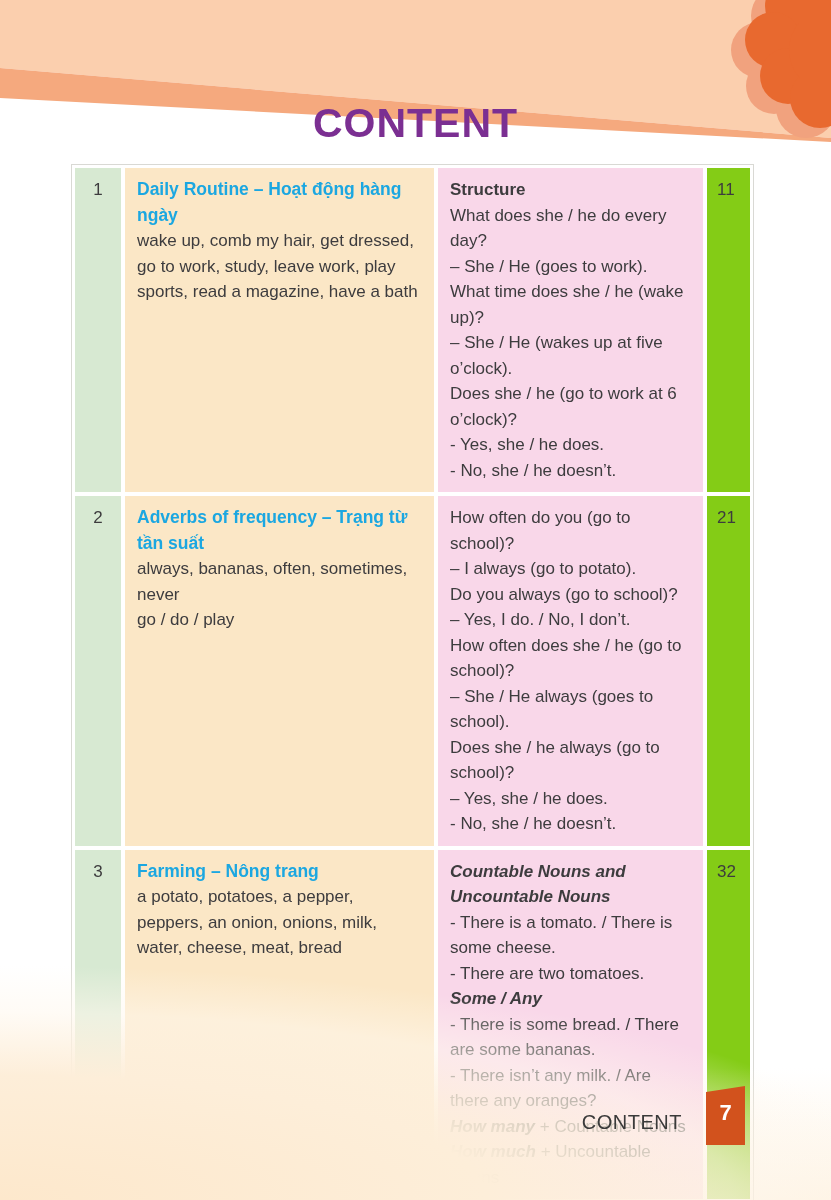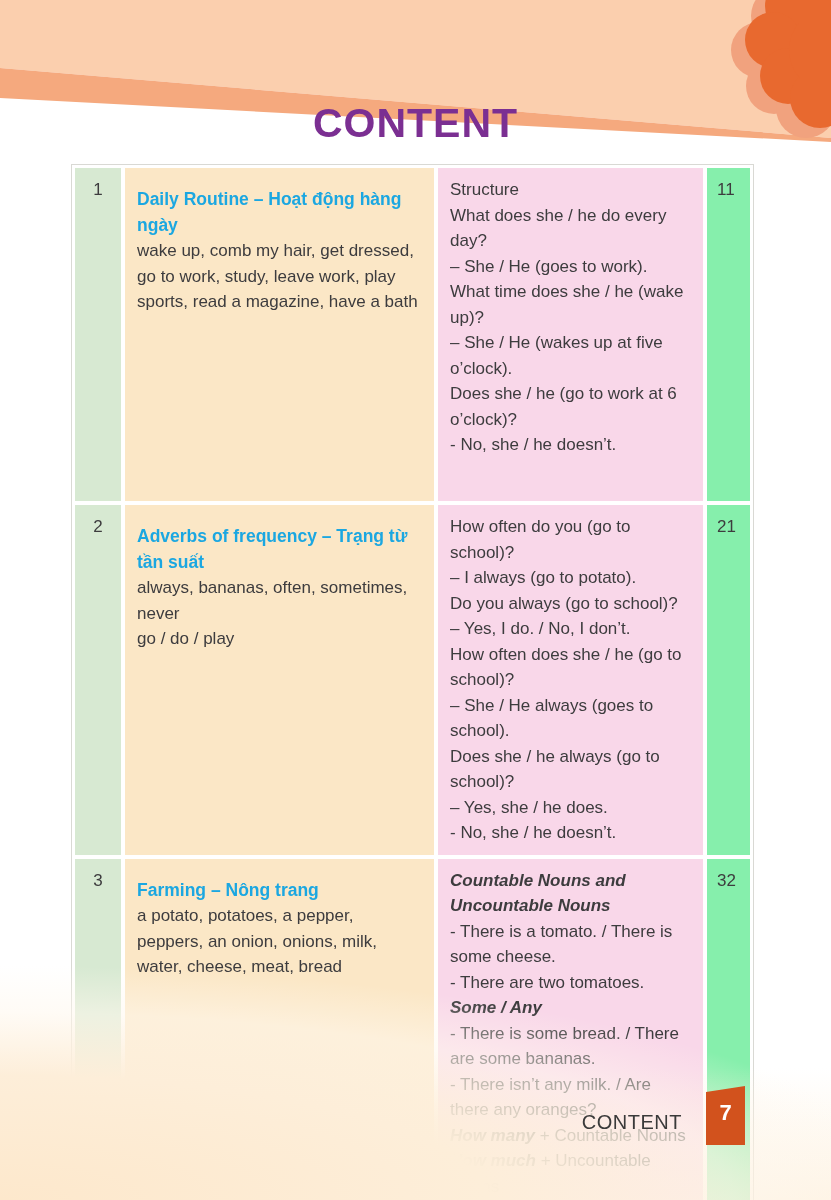--- a/index.html
+++ b/index.html
@@ -26,38 +26,38 @@
     grid-template-columns:46px 309px 265px 43px;
     column-gap:4px;row-gap:4px;
     grid-auto-rows:minmax(20px,auto);
   }
   .cell{font-size:17px;line-height:25.5px;}
   .num-cell{
     background:#d7e9d2;text-align:center;padding-top:9px;
     grid-column:1;
   }
   .topic-cell{
-    background:#fbe7c6;padding:19px 12px;
+    background:#fbe7c6;padding:9px 12px;
     grid-column:2;
   }
   .structure-cell{
     background:#f9d7e9;padding:9px 12px;
     grid-column:3;
   }
   .page-cell{
-    background:#86efac;padding:9px 0 0 10px;
+    background:#84cc16;padding:9px 0 0 10px;
     grid-column:4;
   }
   .row-1 .cell{min-height:295px;}
   .row-2 .cell{min-height:279px;}
   .row-3 .cell{min-height:327px;}
   
   .toc-row{display:contents;}
   .topic-title{color:#1ba7e1;font-weight:bold;font-size:17.5px;}
-  .seg-bold{font-weight:normal;margin-top:11px;}
+  .seg-bold{font-weight:bold;margin-top:11px;}
   .seg-bolditalic{font-weight:bold;font-style:italic;margin-top:48px;}
   .seg-normal{font-weight:normal;}
   
   .bottom-glow{
     position:absolute;left:0;bottom:0;width:831px;height:240px;pointer-events:none;
     background:
       radial-gradient(130% 115% at 0% 100%, #fde8cc 0%, #fdeed9 45%, rgba(255,248,238,0.55) 68%, rgba(255,255,255,0) 85%),
       linear-gradient(to top, rgba(253,233,205,0.55) 0%, rgba(253,233,205,0) 55%);
   }
   
@@ -110,20 +110,21 @@
       <div class="toc-row row-1"><div class="cell num-cell">1</div><div class="cell topic-cell">
           <div class="topic-title">Daily Routine – Hoạt động hàng ngày</div>
           <div class="vocab-line">wake up, comb my hair, get dressed, go to work, study, leave work, play sports, read a magazine, have a bath</div>
         </div><div class="cell structure-cell">
           <div class="st-line"><span class="seg-bold">Structure</span></div>
           <div class="st-line"><span class="seg-normal">What does she / he do every day?</span></div>
           <div class="st-line"><span class="seg-normal"> – She / He (goes to work).</span></div>
           <div class="st-line"><span class="seg-normal">What time does she / he (wake up)?</span></div>
           <div class="st-line"><span class="seg-normal">– She / He (wakes up at five o’clock).</span></div>
           <div class="st-line"><span class="seg-normal">Does she / he (go to work at 6 o’clock)?</span></div>
+          <div class="st-line"><span class="seg-normal">- Yes, she / he does.</span></div>
           <div class="st-line"><span class="seg-normal">- No, she / he doesn’t.</span></div>
         </div><div class="cell page-cell">11</div></div>
       <div class="toc-row row-2"><div class="cell num-cell">2</div><div class="cell topic-cell">
           <div class="topic-title">Adverbs of frequency – Trạng từ tần suất</div>
           <div class="vocab-line">always, bananas, often, sometimes, never</div>
           <div class="vocab-line">go / do / play</div>
         </div><div class="cell structure-cell">
           <div class="st-line"><span class="seg-normal">How often do you (go to school)?</span></div>
           <div class="st-line"><span class="seg-normal"> – I always (go to potato).</span></div>
           <div class="st-line"><span class="seg-normal">Do you always (go to school)?</span></div>

